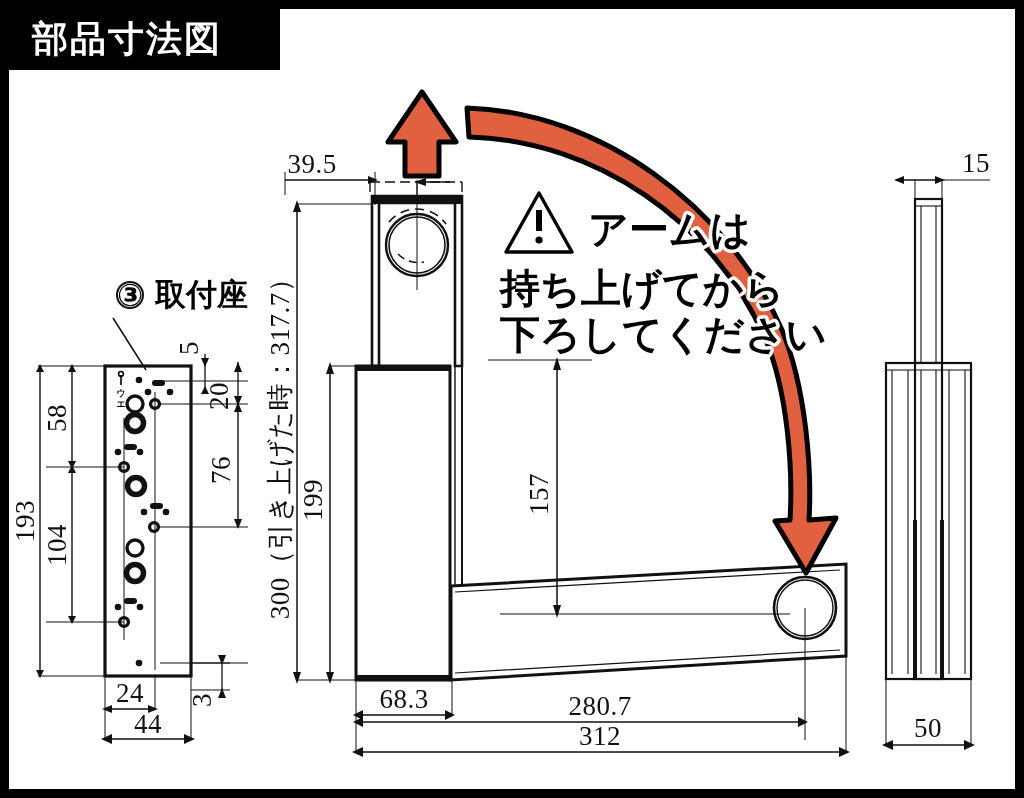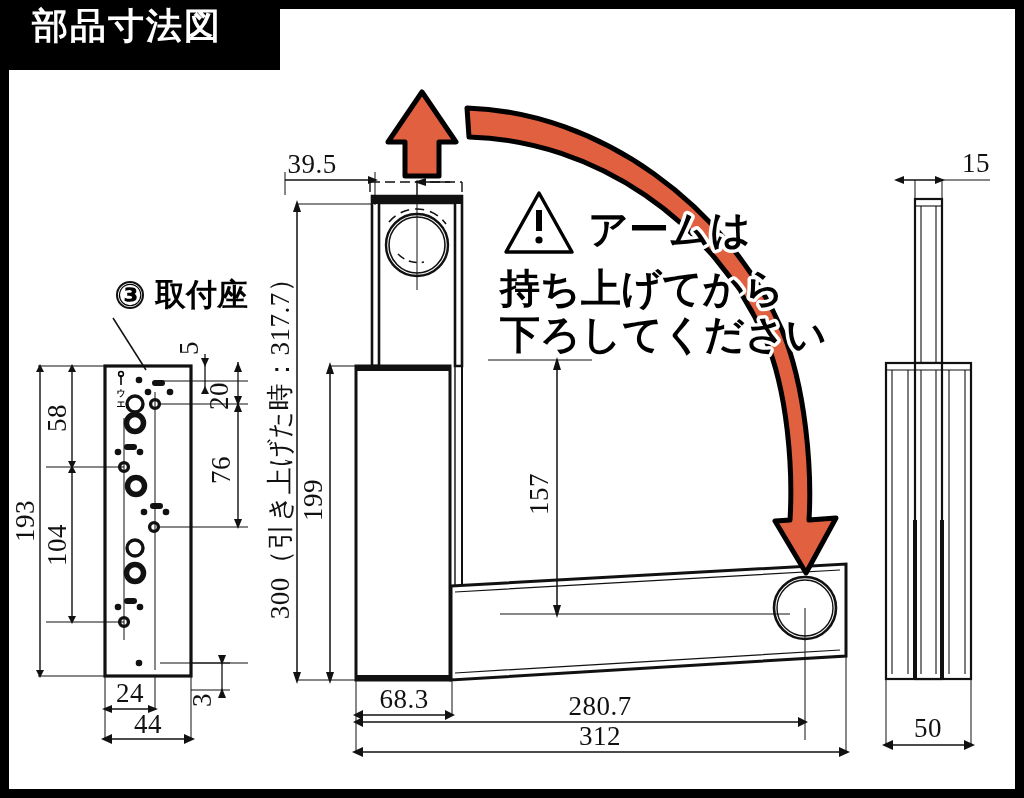--- a/index.html
+++ b/index.html
@@ -13,21 +13,21 @@
   
   #frame{
     position:absolute;left:0;top:0;width:1024px;height:798px;
     box-sizing:border-box;
     border:9px solid #000000;
   }
   #title-bar{
     position:absolute;left:8px;top:8px;
     width:272px;height:62px;
     background:#000000;
-    display:flex;
+    display:flex;align-items:center;
   }
   #title-text{
     color:#ffffff;
     font-family:"DejaVu Sans","Liberation Sans",sans-serif;
     font-size:36px;font-weight:bold;
     letter-spacing:2px;
     padding-left:24px;
     line-height:1;
   }
   svg{position:absolute;left:0;top:0;}

